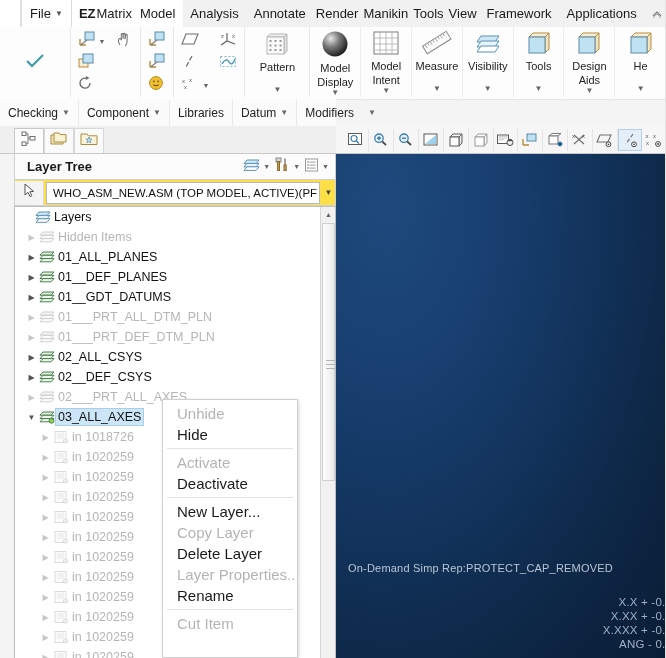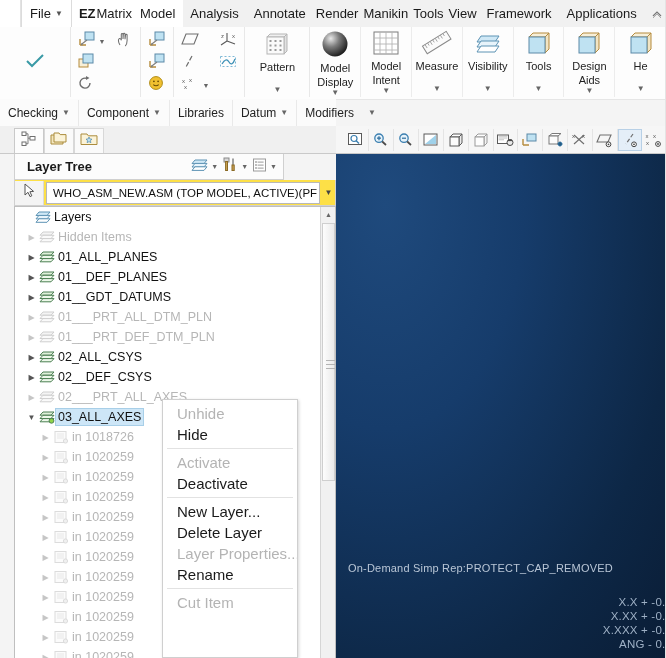--- a/index.html
+++ b/index.html
@@ -131,21 +131,21 @@
     box-sizing: border-box;
   }
   .ptab.active {
     background:#fcfcfc;
     border-color:#c9c9c9;
   }
   .ptab.tabbed { background:#fafafa; border:1px solid #d8d8d8; border-bottom:none;}
 
   .pane-title {
     position:absolute; left:14px; top:28px;
-    width: 270px; height: 26px;
+    width: 322px; height: 26px;
     background: #fcfcfc;
     border: 1px solid #d0d0d0;
     border-top:none;
     box-sizing: border-box;
     display:flex; align-items:center;
   }
   .pane-title .txt {
     font-size: 13px; font-weight: bold; color:#1a1a1a;
     margin-left: 12px;
   }
@@ -1005,20 +1005,21 @@
 
   <div class="ctxmenu">
     <div id="ctx-items">
         <div class="ctxitem disabled">Unhide</div>
         <div class="ctxitem">Hide</div>
         <div class="ctxsep"></div>
         <div class="ctxitem disabled">Activate</div>
         <div class="ctxitem">Deactivate</div>
         <div class="ctxsep"></div>
         <div class="ctxitem">New Layer...</div>
+        <div class="ctxitem disabled">Copy Layer</div>
         <div class="ctxitem">Delete Layer</div>
         <div class="ctxitem disabled">Layer Properties...</div>
         <div class="ctxitem">Rename</div>
         <div class="ctxsep"></div>
         <div class="ctxitem disabled">Cut Item</div>
       </div>
   </div>
 
   <div class="gfxbar">
     <div class="gbtn">

